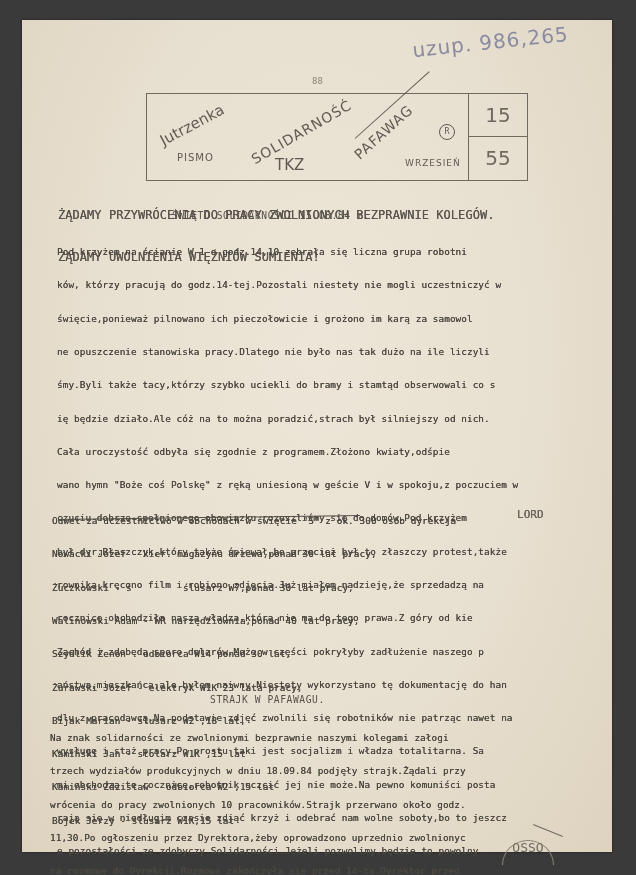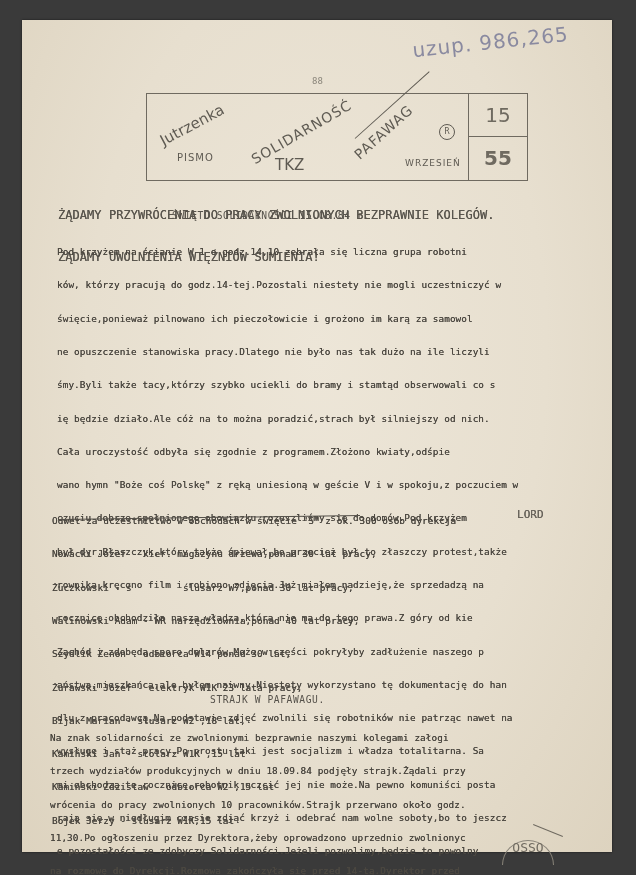--- a/index.html
+++ b/index.html
@@ -38,21 +38,21 @@
     }
     .mh-left { position: absolute; left: 0; top: 0; width: 322px; height: 86px; }
     .mh-right {
       position: absolute; right: 0; top: 0; width: 58px; height: 86px;
       border-left: 1px solid #6f6a60;
     }
     .mh-num {
       height: 42px; line-height: 42px; text-align: center;
       font-family: "DejaVu Sans", sans-serif; font-size: 20px; color: #6f6a60;
     }
-    .mh-num + .mh-num { border-top: 1px solid #6f6a60; height: 43px; font-weight: bold; }
+    .mh-num + .mh-num { border-top: 1px solid #6f6a60; height: 43px; }
     .mh-item { position: absolute; font-family: "DejaVu Sans", sans-serif; color: #5e5a52; }
     .jutrzenka { left: 10px; top: 22px; font-size: 15px; transform: rotate(-28deg); }
     .pismo { left: 30px; top: 58px; font-size: 10px; letter-spacing: 1px; }
     .solid { left: 98px; top: 30px; font-size: 14px; transform: rotate(-30deg); letter-spacing: 1px; }
     .tkz { left: 128px; top: 62px; font-size: 15px; }
     .pafawag { left: 200px; top: 30px; font-size: 14px; transform: rotate(-42deg); letter-spacing: 1px; }
     .slash {
       position: absolute; left: 208px; top: 44px; width: 100px; height: 1px;
       background: #5e5a52; transform: rotate(-42deg); transform-origin: left center;
     }

